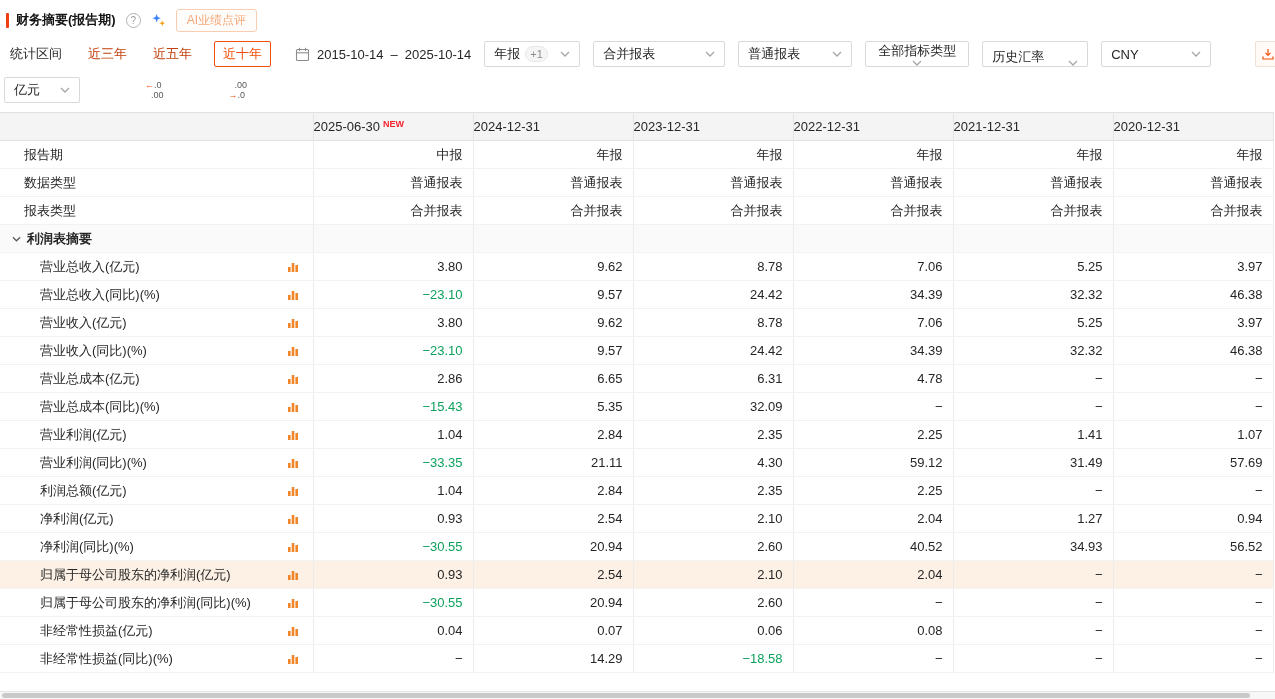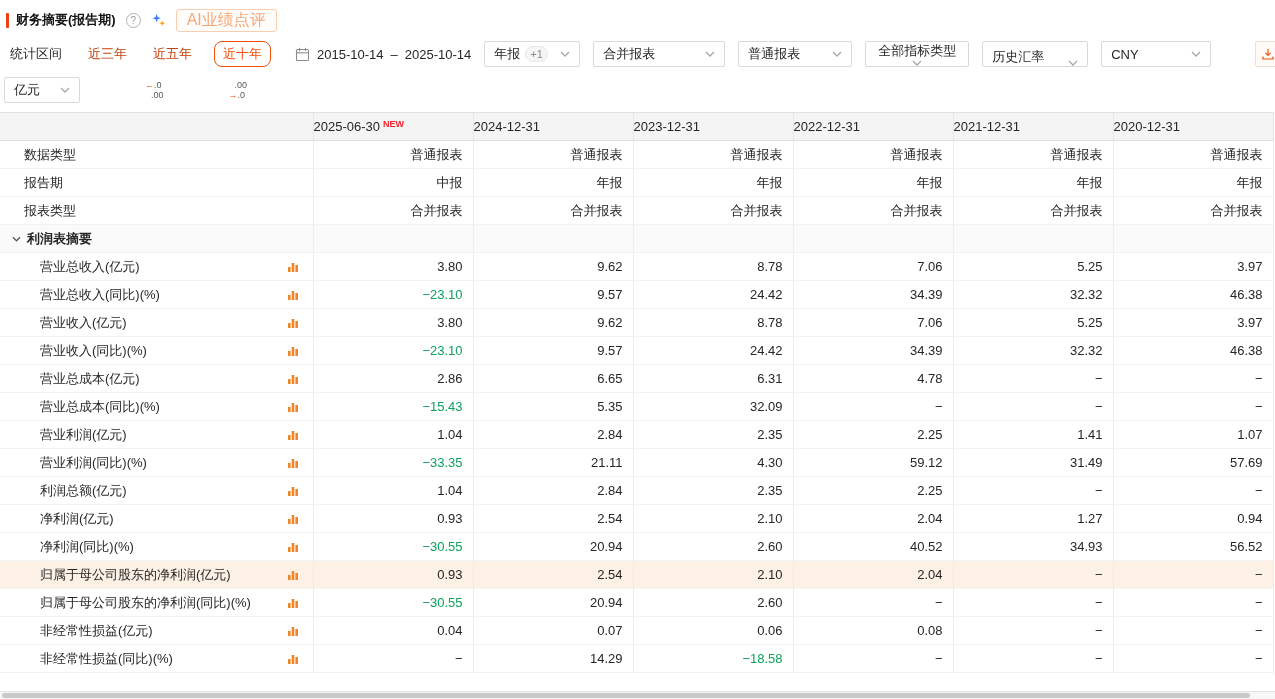--- a/index.html
+++ b/index.html
@@ -7,28 +7,28 @@
   body { font-family:"Liberation Sans","DejaVu Sans",sans-serif; font-size:13px; color:#262626; background:#fff; position:relative; }
 
   
   .titlebar { height:40px; display:flex; align-items:center; padding-left:6px; }
   .accent { width:3px; height:15px; background:#f03e13; border-radius:1px; }
   .page-title { font-weight:700; font-size:13px; color:#141414; margin-left:7px; }
   .help { width:15px; height:15px; border:1px solid #b3b3b3; border-radius:50%; color:#9b9b9b;
           font-size:10px; line-height:13px; text-align:center; margin-left:10px; cursor:pointer; }
   .ai-ic { margin-left:10px; display:flex; align-items:center; }
   .ai-btn { margin-left:10px; height:23px; padding:0 10px; background:#fffdfb; border:1px solid #f8cdb0;
-            border-radius:3px; color:#f4a878; font-size:16px; font-family:inherit; cursor:pointer; }
+            border-radius:3px; color:#f4a878; font-size:12px; font-family:inherit; cursor:pointer; }
 
   
   .toolbar { height:28px; display:flex; align-items:center; padding:0 10px; position:relative; }
   .tb-label { color:#262626; }
   .range-link { color:#c2410c; margin-left:26px; cursor:pointer; background:none; border:none; font:inherit; }
   .range-selected { margin-left:22px; border:1px solid #f2500a; color:#f2500a; background:#fff;
-                    padding:3px 8px; border-radius:8px; font-size:13px; font-family:inherit; cursor:pointer; }
+                    padding:3px 8px; border-radius:2px; font-size:13px; font-family:inherit; cursor:pointer; }
   .datepicker { display:flex; align-items:center; margin-left:24px; gap:7px; cursor:pointer; color:#262626; }
   .dd { height:26px; border:1px solid #d9d9d9; border-radius:2px; background:#fff; display:flex;
         align-items:center; justify-content:space-between; padding:0 9px; margin-left:13px; cursor:pointer; }
   .dd-label { display:flex; align-items:center; white-space:nowrap; }
   .dd-w1{width:96px;} .dd-w2{width:132px;} .dd-w3{width:114px;} .dd-w4{width:104px;flex-direction:column;} .dd-w5{width:106px;align-items:flex-end;} .dd-w6{width:110px;}
   .plus-badge { background:#f5f5f5; border:1px solid #e8e8e8; border-radius:9px; font-size:11px;
                 color:#8c8c8c; padding:0 4px; margin-left:5px; line-height:14px; }
   .corner { position:absolute; top:1px; right:-10px; width:30px; height:26px; border:1px solid #eee0d4;
             border-radius:2px; display:flex; align-items:center; padding-left:5px; background:#fffaf6; cursor:pointer; }
 
@@ -184,38 +184,38 @@
       <th><span>2025-06-30</span><span class="new-badge">NEW</span></th>
           <th><span>2024-12-31</span></th>
           <th><span>2023-12-31</span></th>
           <th><span>2022-12-31</span></th>
           <th><span>2021-12-31</span></th>
           <th><span>2020-12-31</span></th>
         </tr>
     </thead>
     <tbody id="table-body">
         <tr>
-          <td class="label-cell meta-label">数据类型</td>
-          <td class="val-cell">普通报表</td>
-          <td class="val-cell">普通报表</td>
-          <td class="val-cell">普通报表</td>
-          <td class="val-cell">普通报表</td>
-          <td class="val-cell">普通报表</td>
-          <td class="val-cell">普通报表</td>
-        </tr>
-        <tr>
           <td class="label-cell meta-label">报告期</td>
           <td class="val-cell">中报</td>
           <td class="val-cell">年报</td>
           <td class="val-cell">年报</td>
           <td class="val-cell">年报</td>
           <td class="val-cell">年报</td>
           <td class="val-cell">年报</td>
         </tr>
         <tr>
+          <td class="label-cell meta-label">数据类型</td>
+          <td class="val-cell">普通报表</td>
+          <td class="val-cell">普通报表</td>
+          <td class="val-cell">普通报表</td>
+          <td class="val-cell">普通报表</td>
+          <td class="val-cell">普通报表</td>
+          <td class="val-cell">普通报表</td>
+        </tr>
+        <tr>
           <td class="label-cell meta-label">报表类型</td>
           <td class="val-cell">合并报表</td>
           <td class="val-cell">合并报表</td>
           <td class="val-cell">合并报表</td>
           <td class="val-cell">合并报表</td>
           <td class="val-cell">合并报表</td>
           <td class="val-cell">合并报表</td>
         </tr>
         <tr class="section-row">
           <td class="label-cell section-label"><span class="sec-chev"><svg width="9" height="6" viewBox="0 0 10 6">

